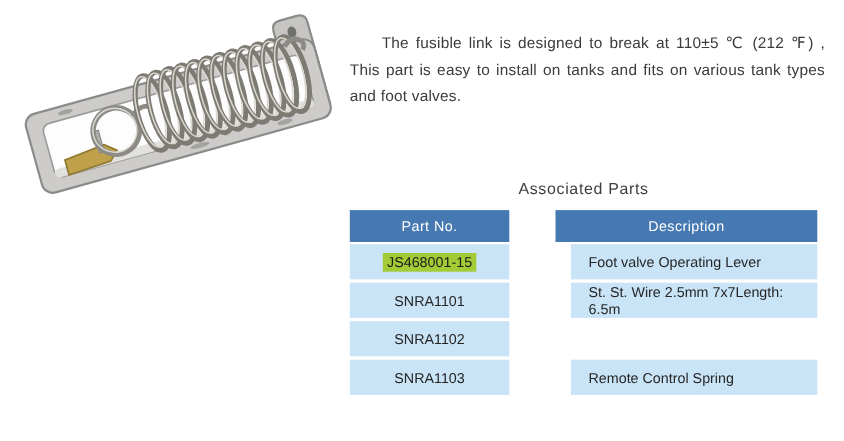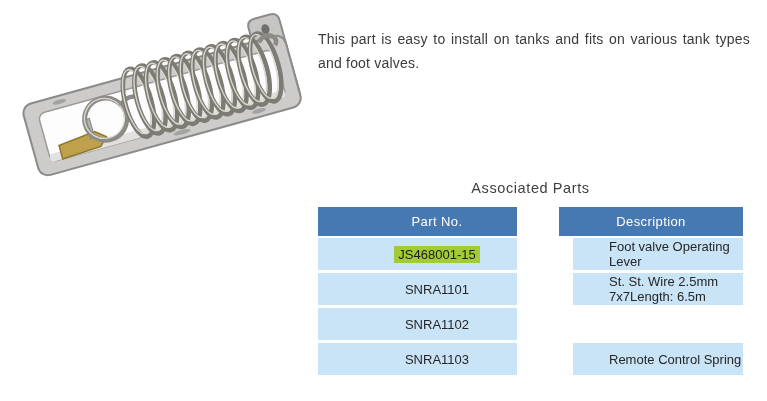--- a/index.html
+++ b/index.html
@@ -12,31 +12,31 @@
   html,body{margin:0;padding:0;background:#fff;}
   .page{
     position:relative;width:767px;height:401px;background:#ffffff;overflow:hidden;
     font-family:"Liberation Sans","DejaVu Sans",sans-serif;color:var(--body-text);
   }
   .photo{position:absolute;left:14px;top:10px;width:298px;height:178px;}
   .intro{position:absolute;left:318px;top:27px;width:432px;font-size:14px;line-height:24px;color:#3b3b3b;letter-spacing:.2px;}
   .intro .l1{text-indent:29px;}
   .intro .l1,.intro .l2{text-align:justify;text-align-last:justify;}
   .specs{position:absolute;left:38px;top:221px;font-size:14px;line-height:23.5px;color:#3a3a3a;}
-  .assoc{position:absolute;left:318px;top:180px;width:425px;}
+  .assoc{position:absolute;left:318px;top:164px;width:425px;}
   .assoc-title{text-align:center;font-size:14.5px;color:#3e3e3e;letter-spacing:.6px;margin:0 0 11px 0;}
   .tbl-header{display:flex;gap:2px;margin-bottom:2px;}
   .tbl-header .cell{height:29px;background:var(--table-header-bg);color:var(--header-text);
     display:flex;align-items:center;justify-content:center;font-size:13px;letter-spacing:.4px;}
-  .c1{width:160px;flex:none;padding-left:39px;}
+  .c1{width:145px;flex:none;}
   .c2{flex:1;min-width:0;margin-left:40px;}
   .tbl-row{display:flex;gap:16px;margin-bottom:3px;}
   .tbl-row .cell{height:32px;background:var(--table-row-bg);color:#262626;font-size:13px;display:flex;align-items:center;}
   .tbl-row .c1{justify-content:center;}
-  .tbl-row .c2{padding-left:36px;}
+  .tbl-row .c2{padding-left:16px;}
   .hl{background:var(--highlight-bg);padding:1px 4px;color:#1c1c1c;}
 </style>
 </head>
 <body>
 
 <div class="page">
 
   <svg class="photo" viewBox="0 0 298 178" aria-hidden="true">
     <defs>
       <g id="coil">
@@ -70,20 +70,21 @@
         <use href="#coil" transform="translate(222 86)"></use>
         <use href="#coil" transform="translate(234 86)"></use>
         <use href="#coil" transform="translate(246 86)"></use>
         <use href="#coil" transform="translate(258 86)"></use>
       </g>
       <path d="M258 60 q9 -9 16 -1 q3 4 -1 8" fill="none" stroke="#8d8b85" stroke-width="4.5"></path>
     </g>
   </svg>
 
   <div class="intro">
+    <div class="l1">The fusible link is designed to break at 110±5 ℃ (212 ℉) ,</div>
     <div class="l2">This part is easy to install on tanks and fits on various tank types</div>
     <div class="l3">and foot valves.</div>
   </div>
 
   <div class="specs">
   </div>
 
   <div class="assoc">
     <div class="assoc-title">Associated Parts</div>
 

